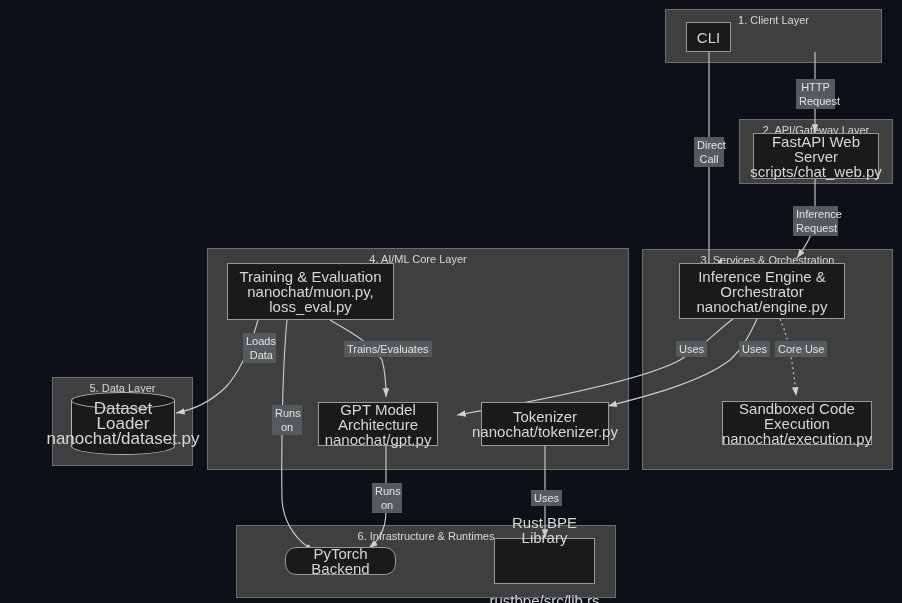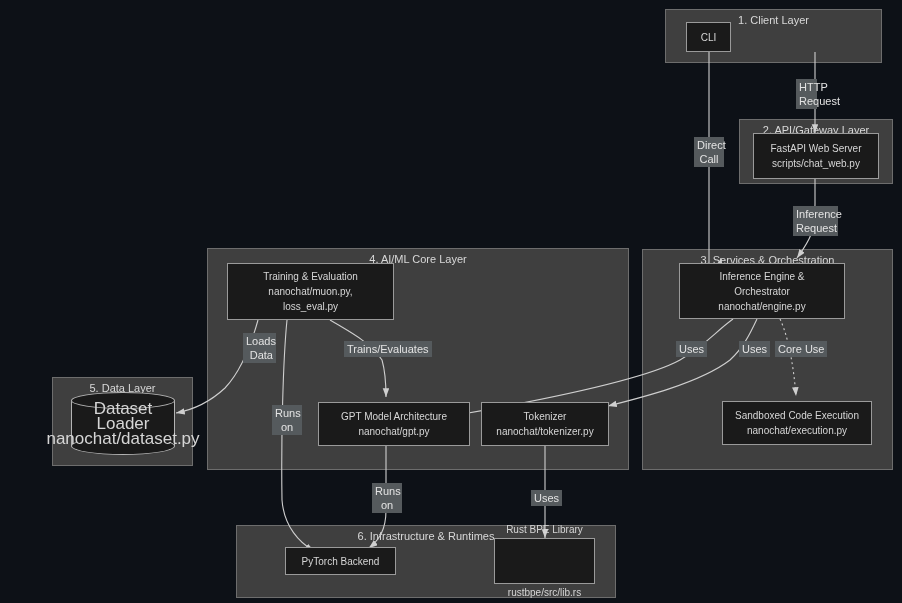--- a/index.html
+++ b/index.html
@@ -47,21 +47,21 @@
   }
   .node {
     position: absolute;
     background: #1a1a1a;
     border: 1px solid #9a9a9a;
     box-sizing: border-box;
     display: flex;
     flex-direction: column;
     align-items: center;
     justify-content: center;
-    font-size: 10px;
+    font-size: 15px;
     color: #d6d6d6;
     line-height: 15px;
     text-align: center;
     padding: 2px 6px;
   }
   .node .l2 { display: block; }
   .node .l3 { display: block; }
   .db {
     position: absolute;
     box-sizing: border-box;
@@ -200,21 +200,21 @@
     <span class="l2">Orchestrator</span>
     <span class="l3">nanochat/engine.py</span>
   </div>
 
   <div class="node" style="left:227px; top:263px; width:167px; height:57px;">
     <span>Training &amp; Evaluation</span>
     <span class="l2">nanochat/muon.py,</span>
     <span class="l3">loss_eval.py</span>
   </div>
 
-  <div class="node" style="left:318px; top:402px; width:152px; height:44px;">
+  <div class="node" style="left:318px; top:402px; width:120px; height:44px;">
     <span>GPT Model Architecture</span>
     <span class="l2">nanochat/gpt.py</span>
   </div>
 
   <div class="node" style="left:481px; top:402px; width:128px; height:44px;">
     <span>Tokenizer</span>
     <span class="l2">nanochat/tokenizer.py</span>
   </div>
 
   <div class="node" style="left:722px; top:401px; width:150px; height:44px;">
@@ -223,30 +223,30 @@
   </div>
 
   <div class="db" style="left:71px; top:392px; width:104px; height:63px;">
     <div class="db-body"></div>
     <div class="db-bottom"></div>
     <div class="db-top"></div>
     <div class="db-text">Dataset Loader</div>
     <div class="db-text">nanochat/dataset.py</div>
   </div>
 
-  <div class="node" style="left:285px; top:547px; width:111px; height:28px;">
+  <div class="node" style="left:285px; top:547px; width:111px; height:28px;border-radius:11px;">
     <span>PyTorch Backend</span>
   </div>
 
   <div class="node" style="left:494px; top:538px; width:101px; height:46px;gap:48px;">
     <span>Rust BPE Library</span>
     <span class="l2">rustbpe/src/lib.rs</span>
   </div>
 
-  <div class="edge-label" style="left:796px; top:79px; width:21px;">
+  <div class="edge-label" style="left:796px; top:79px; width:39px;">
     <div>HTTP</div>
     <div>Request</div>
   </div>
 
   <div class="edge-label" style="left:694px; top:137px; width:30px;">
     <div>Direct</div>
     <div>Call</div>
   </div>
 
   <div class="edge-label" style="left:793px; top:206px; width:45px;">

